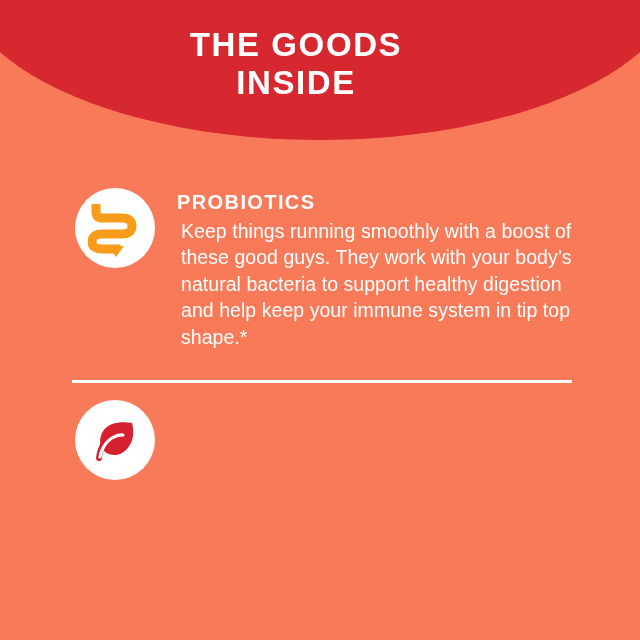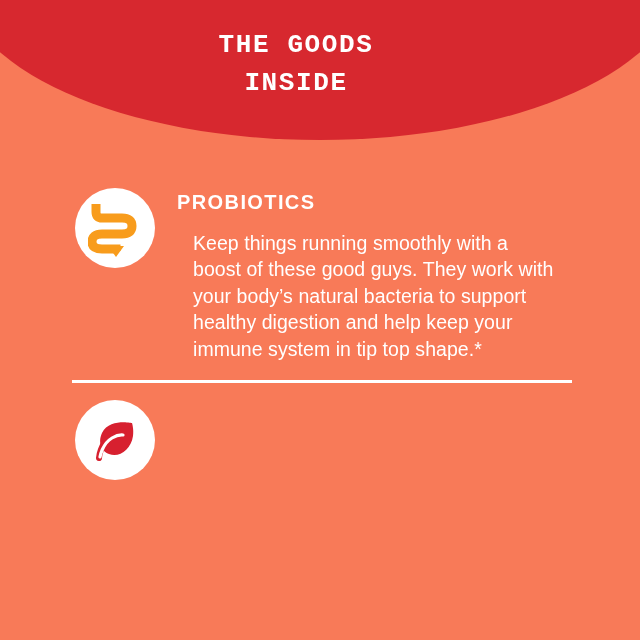--- a/index.html
+++ b/index.html
@@ -34,27 +34,26 @@
     border-bottom-right-radius: 50% 60%;
   }
 
   .header-title {
     position: absolute;
     left: 0;
     top: 26px;
     width: 592px;
     text-align: center;
     color: #FFFFFF;
-    font-size: 26px;
+    font-size: 33px;
     font-weight: bold;
     letter-spacing: 1.6px;
     line-height: 38px;
     text-transform: uppercase;
     white-space: pre-line;
-    font-family: Liberation Mono, monospace;
   }
 
   
   .section {
     position: absolute;
     left: 0;
     width: 508px;
     display: flex;
     align-items: flex-start;
   }
@@ -85,21 +84,21 @@
     margin: 0 0 1px 0;
     color: #FFFFFF;
     font-size: 20px;
     font-weight: bold;
     letter-spacing: 1.4px;
     line-height: 24px;
     text-transform: uppercase;
   }
 
   .section-body {
-    margin: 16px;
+    margin: 4px;
     color: #FFFFFF;
     font-size: 19.5px;
     font-weight: normal;
     line-height: 26.4px;
     letter-spacing: 0.05px;
   }
 
   
   .divider {
     position: absolute;

